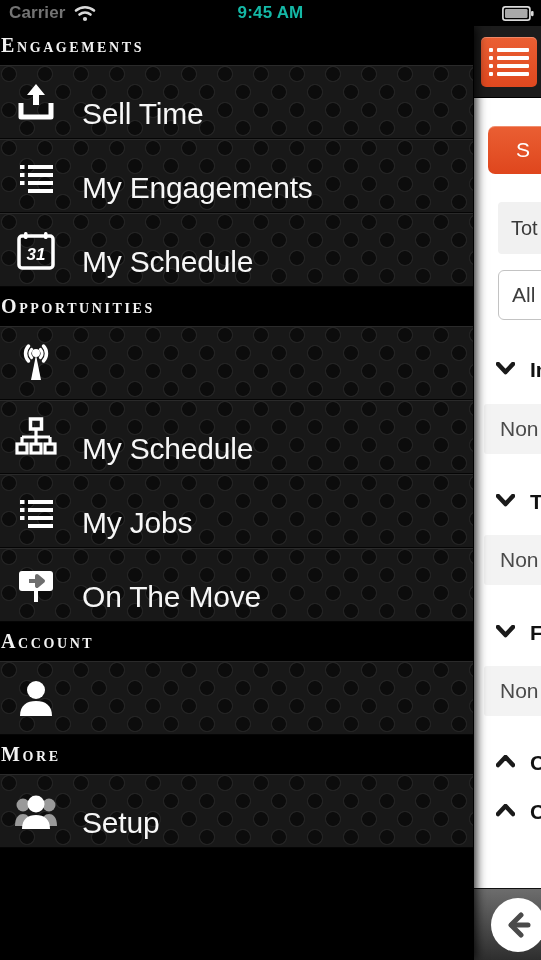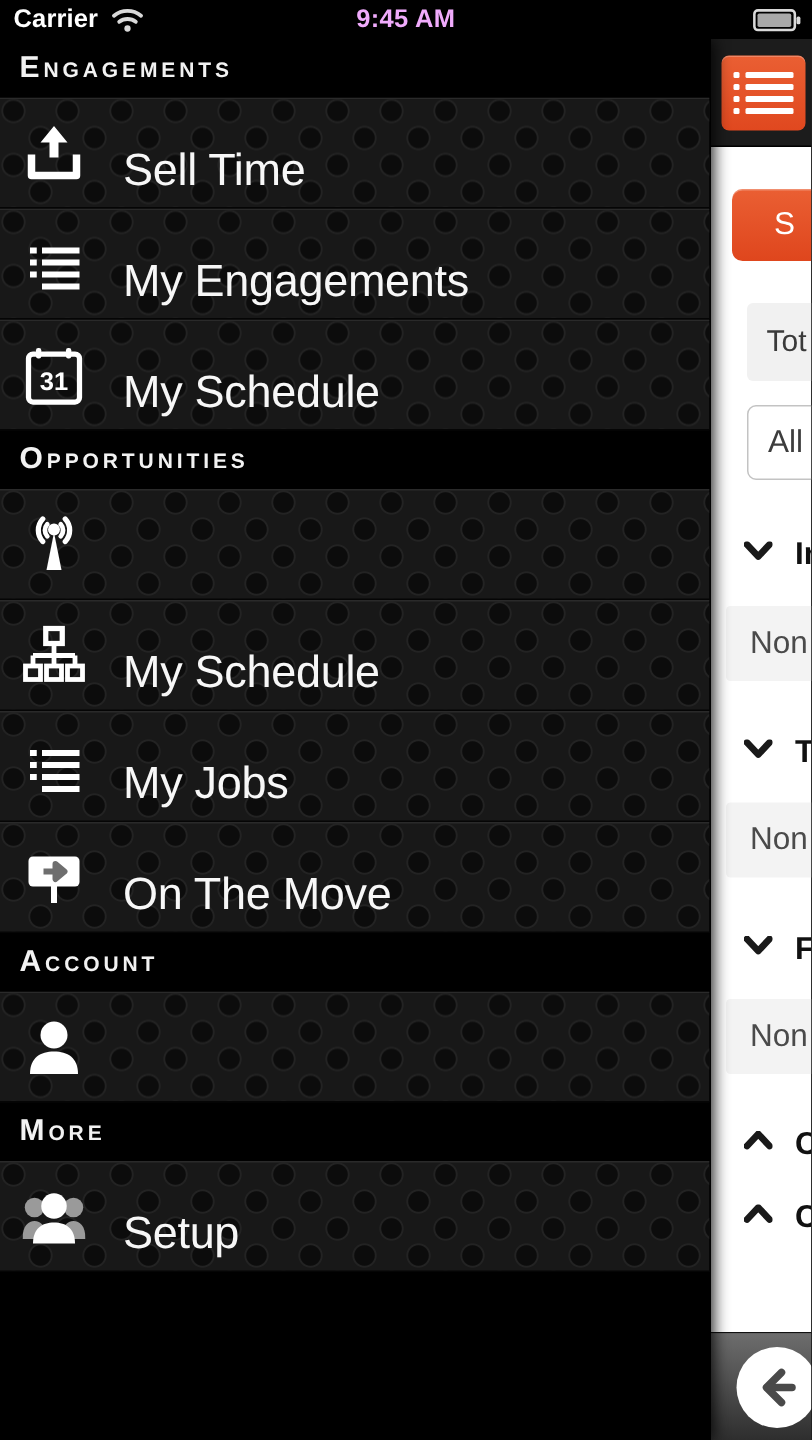--- a/index.html
+++ b/index.html
@@ -12,27 +12,27 @@
   }
   #app { position:relative; width:541px; height:960px; overflow:hidden; background:#000; }
 
   
   .statusbar {
     position:absolute; top:0; left:0; width:541px; height:26px;
     background:#000; z-index:60;
     display:flex; align-items:center;
   }
   .sb-carrier {
-    color:#ffffff; font-size:17px; font-weight:bold;
+    color:#737373; font-size:17px; font-weight:bold;
     letter-spacing:0.1px; margin-left:9px;
   }
   .sb-wifi { margin-left:9px; display:flex; align-items:center; }
   .sb-time {
     position:absolute; left:0; width:541px; text-align:center;
-    color:#f0abfc; font-size:17px; font-weight:bold; letter-spacing:0.2px;
+    color:#14b8a6; font-size:17px; font-weight:bold; letter-spacing:0.2px;
   }
   .sb-batt { position:absolute; right:7px; display:flex; align-items:center; }
 
   
   .content-panel {
     position:absolute; top:26px; left:474px; width:67px; height:934px;
     background:#fff; z-index:10; overflow:hidden;
   }
   .cp-navbar {
     position:absolute; top:0; left:0; width:67px; height:72px;
@@ -103,40 +103,40 @@
   .drawer {
     position:absolute; top:26px; left:0; width:473px; height:934px;
     background:#000; z-index:40; overflow:hidden;
     box-shadow:3px 0 10px rgba(0,0,0,.9);
   }
   .sec-header {
     position:relative; height:39px; background:#000;
     display:flex; align-items:center;
   }
   .sec-header span {
-    color:#f2f2f2; font-family:Liberation Sans, sans-serif;
+    color:#f2f2f2; font-family:Liberation Serif, serif;
     font-size:20px; font-variant:small-caps; font-weight:bold;
-    letter-spacing:2.6px; margin-left:13px;
+    letter-spacing:2.6px; margin-left:1px;
   }
   .menu-row {
     position:relative; height:74px;
     background-color:#181818;
     background-image:
       radial-gradient(circle at 9px 9px, #0c0c0c 6.5px, rgba(0,0,0,0) 7.2px),
       radial-gradient(circle at 27px 27px, #0c0c0c 6.5px, rgba(0,0,0,0) 7.2px),
       radial-gradient(circle at 9px 9px, #232323 7.8px, rgba(0,0,0,0) 8.4px),
       radial-gradient(circle at 27px 27px, #232323 7.8px, rgba(0,0,0,0) 8.4px);
     background-size:36px 36px, 36px 36px, 36px 36px, 36px 36px;
     border-bottom:1px solid #050505;
     box-shadow:inset 0 1px 0 #2a2a2a;
     display:flex; align-items:center;
   }
   .menu-icon {
     width:52px; margin-left:10px; flex:0 0 auto;
-    display:flex; align-items:center; justify-content:center;
+    display:flex; align-items:center; justify-content:center;font-style:italic;
   }
   .menu-label {
     color:#f7f7f7; font-size:30px; margin-left:20px;
     font-weight:300; letter-spacing:-0.2px;margin-top:24px;
   }
 </style>
 </head>
 <body>
 
 <div id="app">

